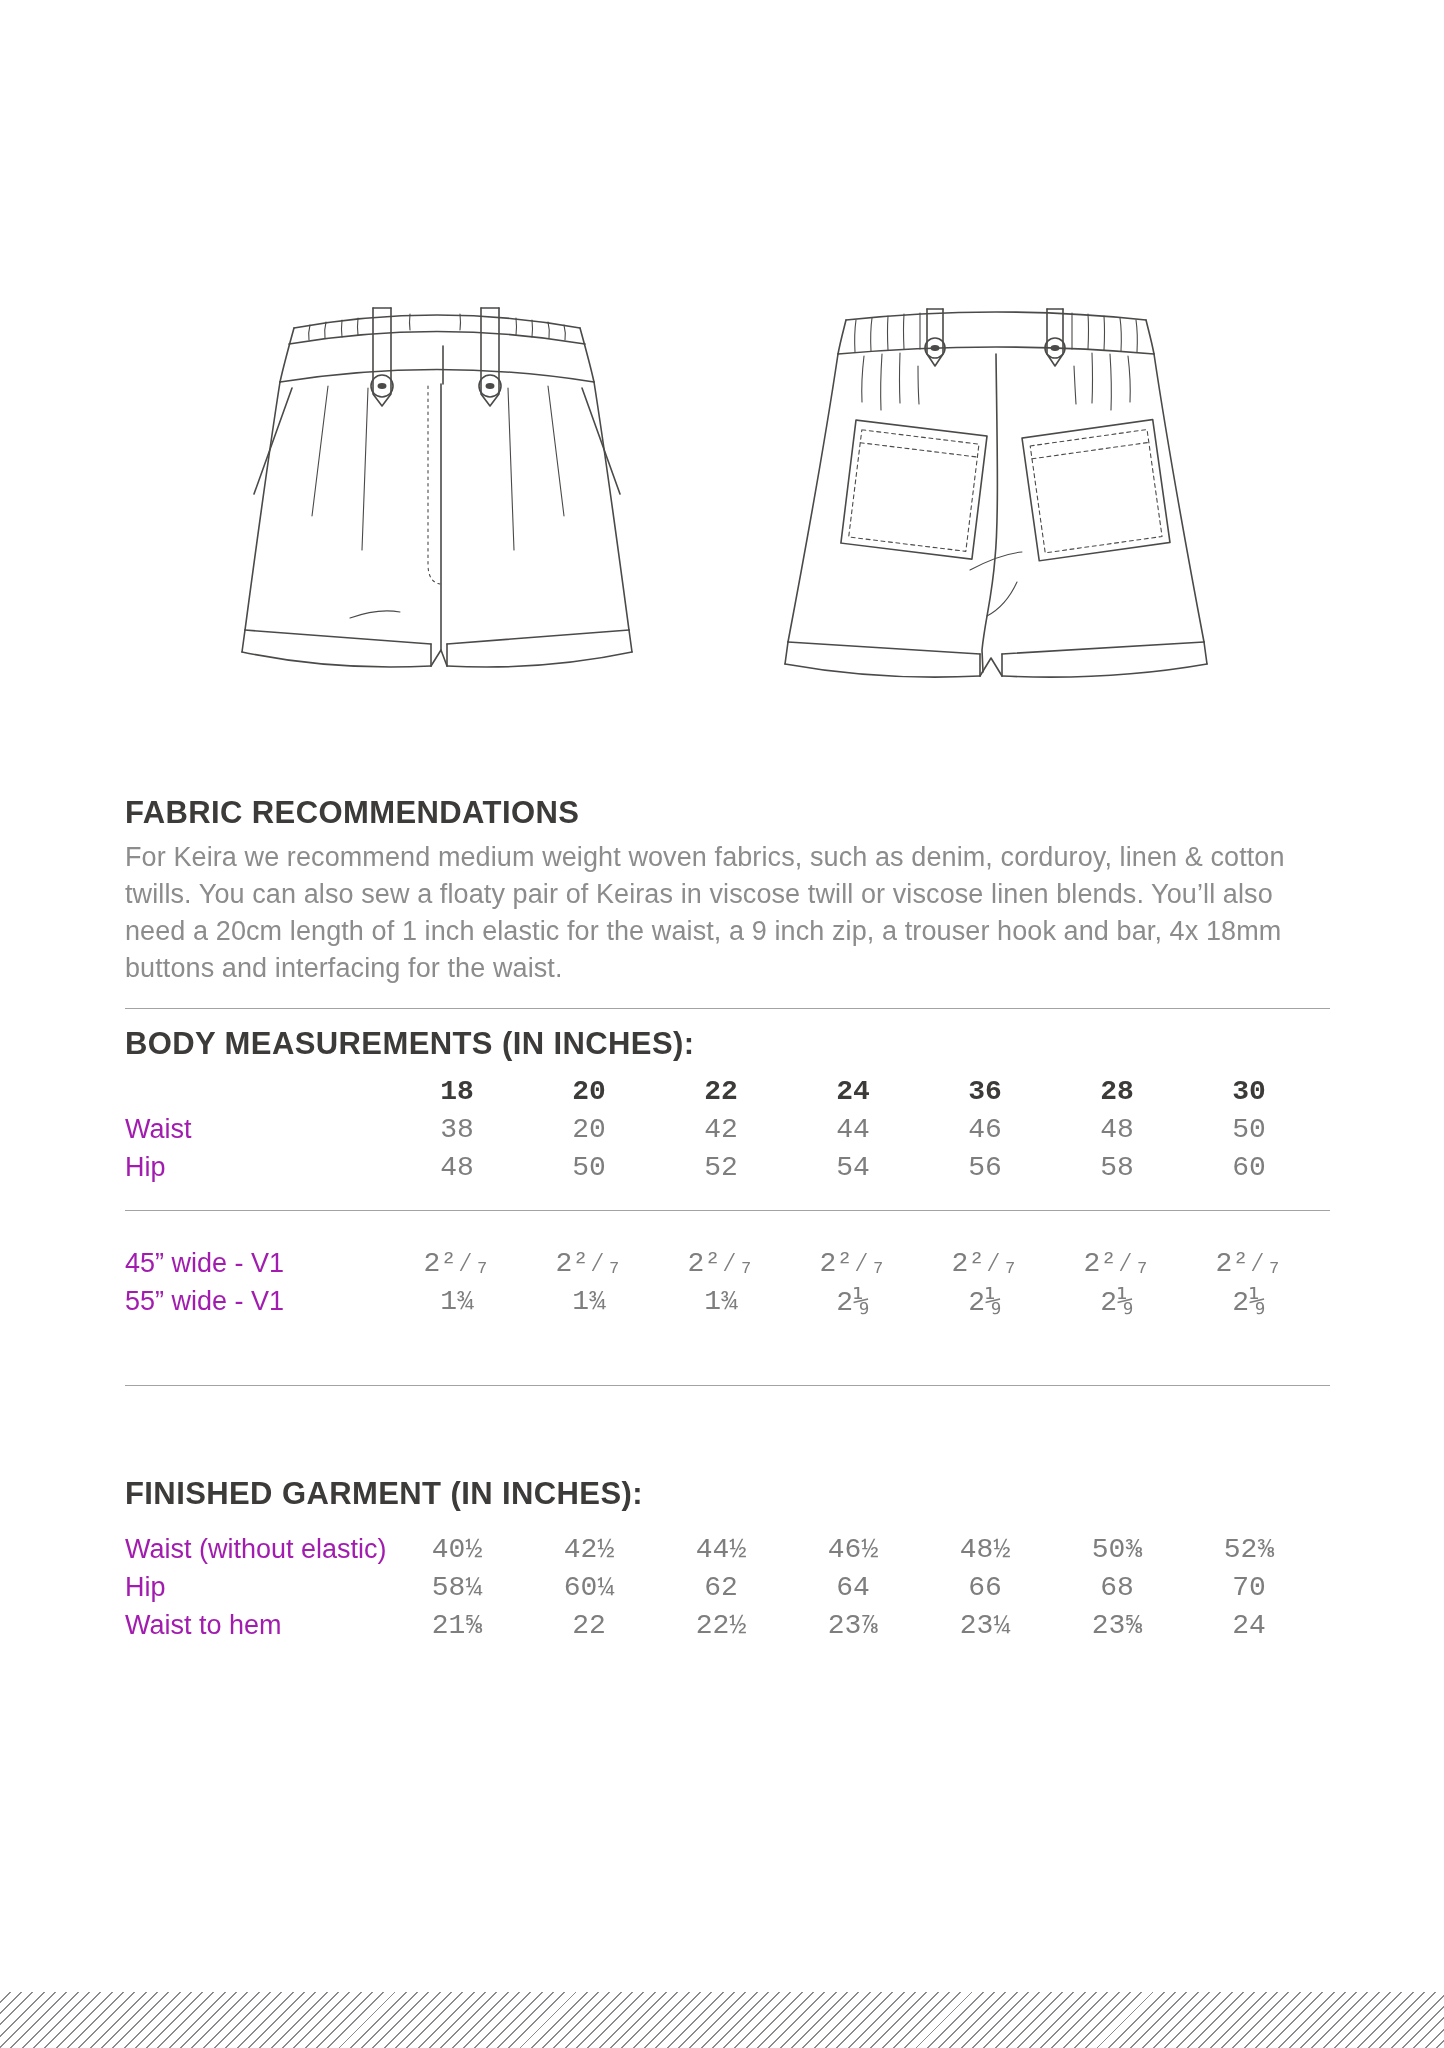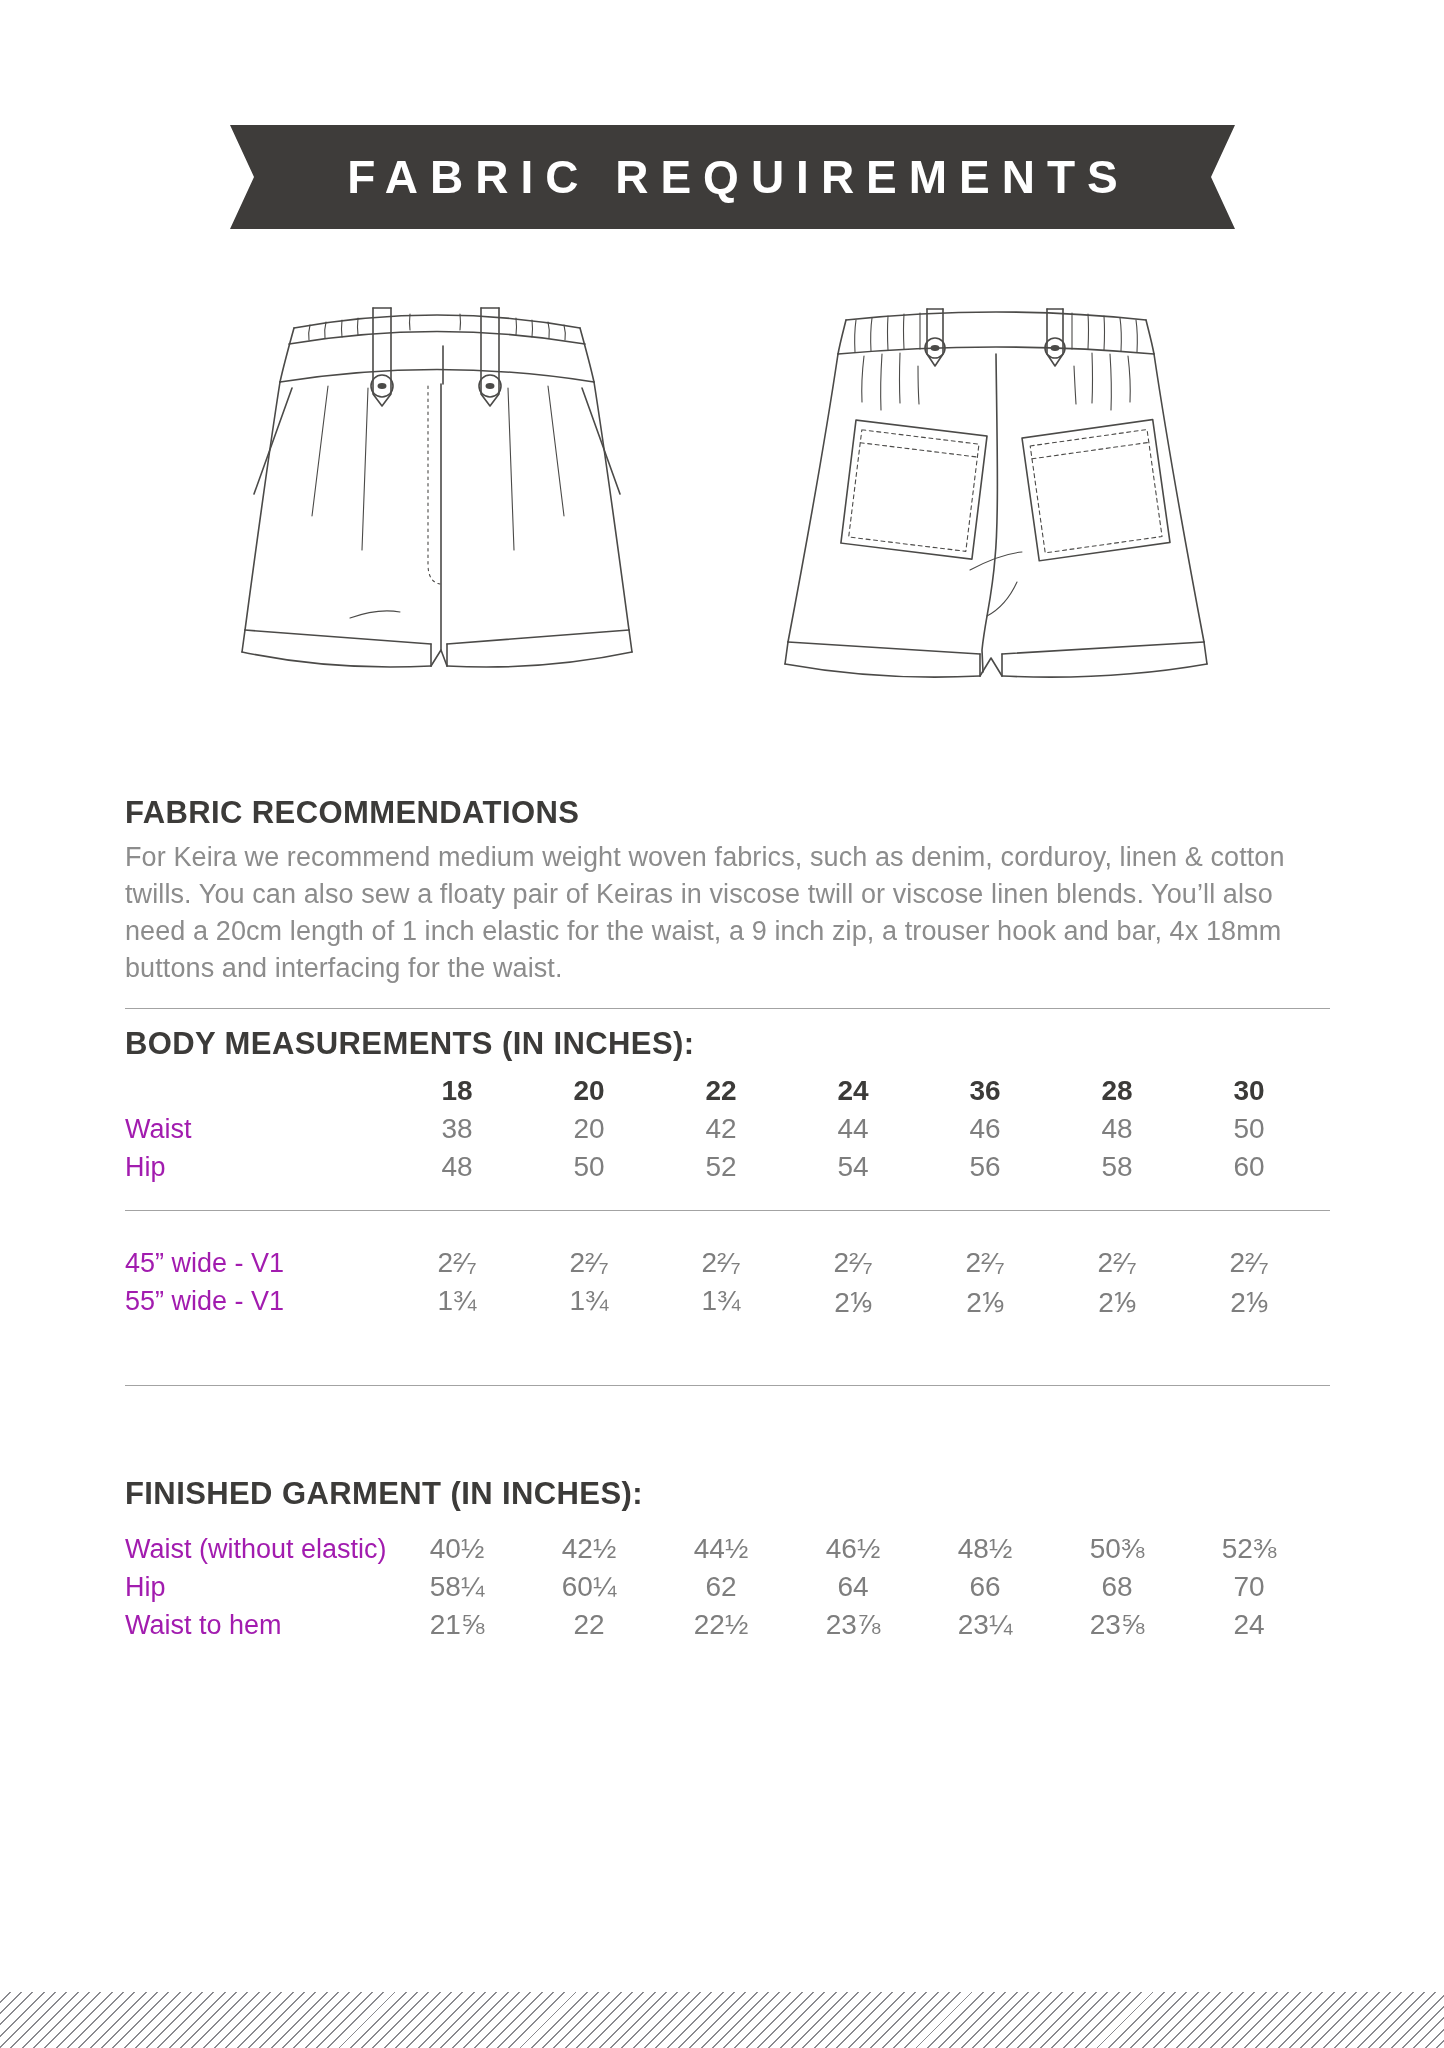--- a/index.html
+++ b/index.html
@@ -35,36 +35,33 @@
   }
   .sep { position:absolute; left:125px; width:1205px; height:0; border:none; border-top:1px solid #a3a3a3; margin:0; }
   .sep1 { top:1008px; } .sep2 { top:1210px; } .sep3 { top:1385px; }
   .mtable { position:absolute; left:125px; width:1205px; }
   .bm { top:1026px; } .fr { top:1230px; } .fg { top:1476px; }
   .rows { margin-top:10px; }
   .fg .rows { margin-top:18px; }
   .fr .rows { margin-top:14px; }
   .trow { display:grid; grid-template-columns:266px repeat(7,132px); height:38px; align-items:center; }
   .tlabel { font-size:27px; color:#a21caf; }
-  .tcell  { font-size:28px; color:#7e7e7e; text-align:center; }
+  .tcell  { font-size:28px; color:#7e7e7e; text-align:center;font-family:Liberation Mono, monospace; }
   .thead .tcell { font-weight:700; color:#3c3b39; }
   
   .hatch {
     position:absolute; left:0; top:1992px; width:1444px; height:56px;
     background:repeating-linear-gradient(135deg, #ffffff 0px, #ffffff 6.6px, #8a8a8f 6.6px, #8a8a8f 8px);
   }
 </style>
 </head>
 <body>
 
 <div class="page">
 
-  <div class="banner">
-    <span>FABRIC REQUIREMENTS</span>
-  </div>
 
   <svg class="sketch front-sketch" viewBox="0 0 412 382">
 
     <path d="M62,30 Q205,4 348,30"></path>
     <path d="M57,46 Q205,21 353,46"></path>
     <path d="M48,84 Q205,59 362,84"></path>
     <path d="M62,30 C57,48 52,66 48,84"></path>
     <path d="M348,30 C353,48 358,66 362,84"></path>
 
     <path class="thin" d="M78,27 q-2,8 -1,15"></path>

